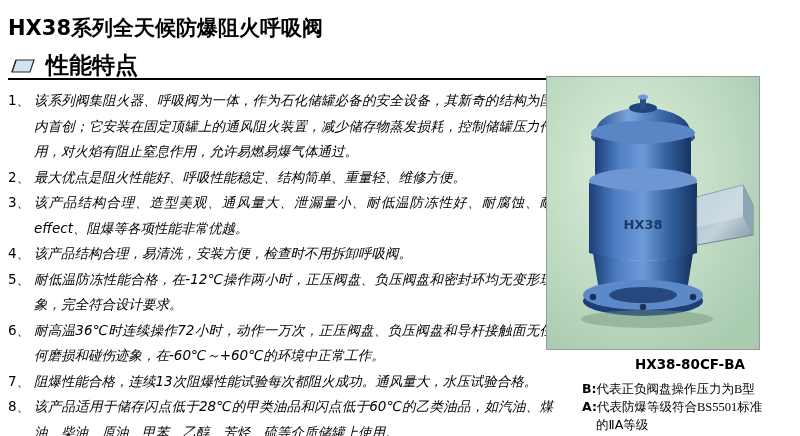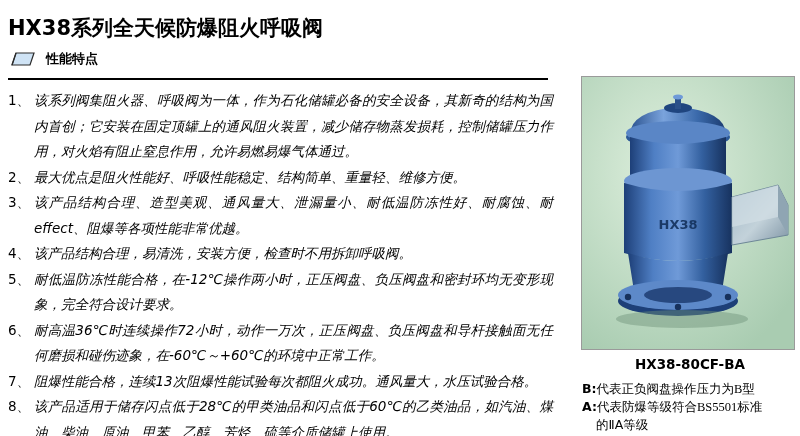--- a/index.html
+++ b/index.html
@@ -40,21 +40,21 @@
     gap: 10px;
   }
   .section-icon {
     width: 26px;
     height: 16px;
     position: relative;
     display: inline-block;
   }
   .section-icon svg { display: block; }
   .section-title {
-    font-size: 13px;
+    font-size: 23px;
     font-weight: bold;
     color: #000000;
     white-space: nowrap;
   }
   .rule {
     position: absolute;
     left: 8px;
     top: 70px;
     width: 540px;
     height: 2px;
@@ -82,21 +82,21 @@
   }
   .item-text {
     flex: 1 1 auto;
     text-align: justify;
     text-justify: inter-ideograph;
     font-style: italic;
   }
   
   .photo-panel {
     position: absolute;
-    left: 581px;
+    left: 546px;
     top: 68px;
     width: 212px;
     height: 272px;
     border: 1px solid #9a9a9a;
     background: linear-gradient(160deg, #cfe6cf 0%, #bcd9bd 40%, #a8cdb0 100%);
     overflow: hidden;
   }
   .valve {
     position: absolute;
     left: 0; top: 0; right: 0; bottom: 0;

